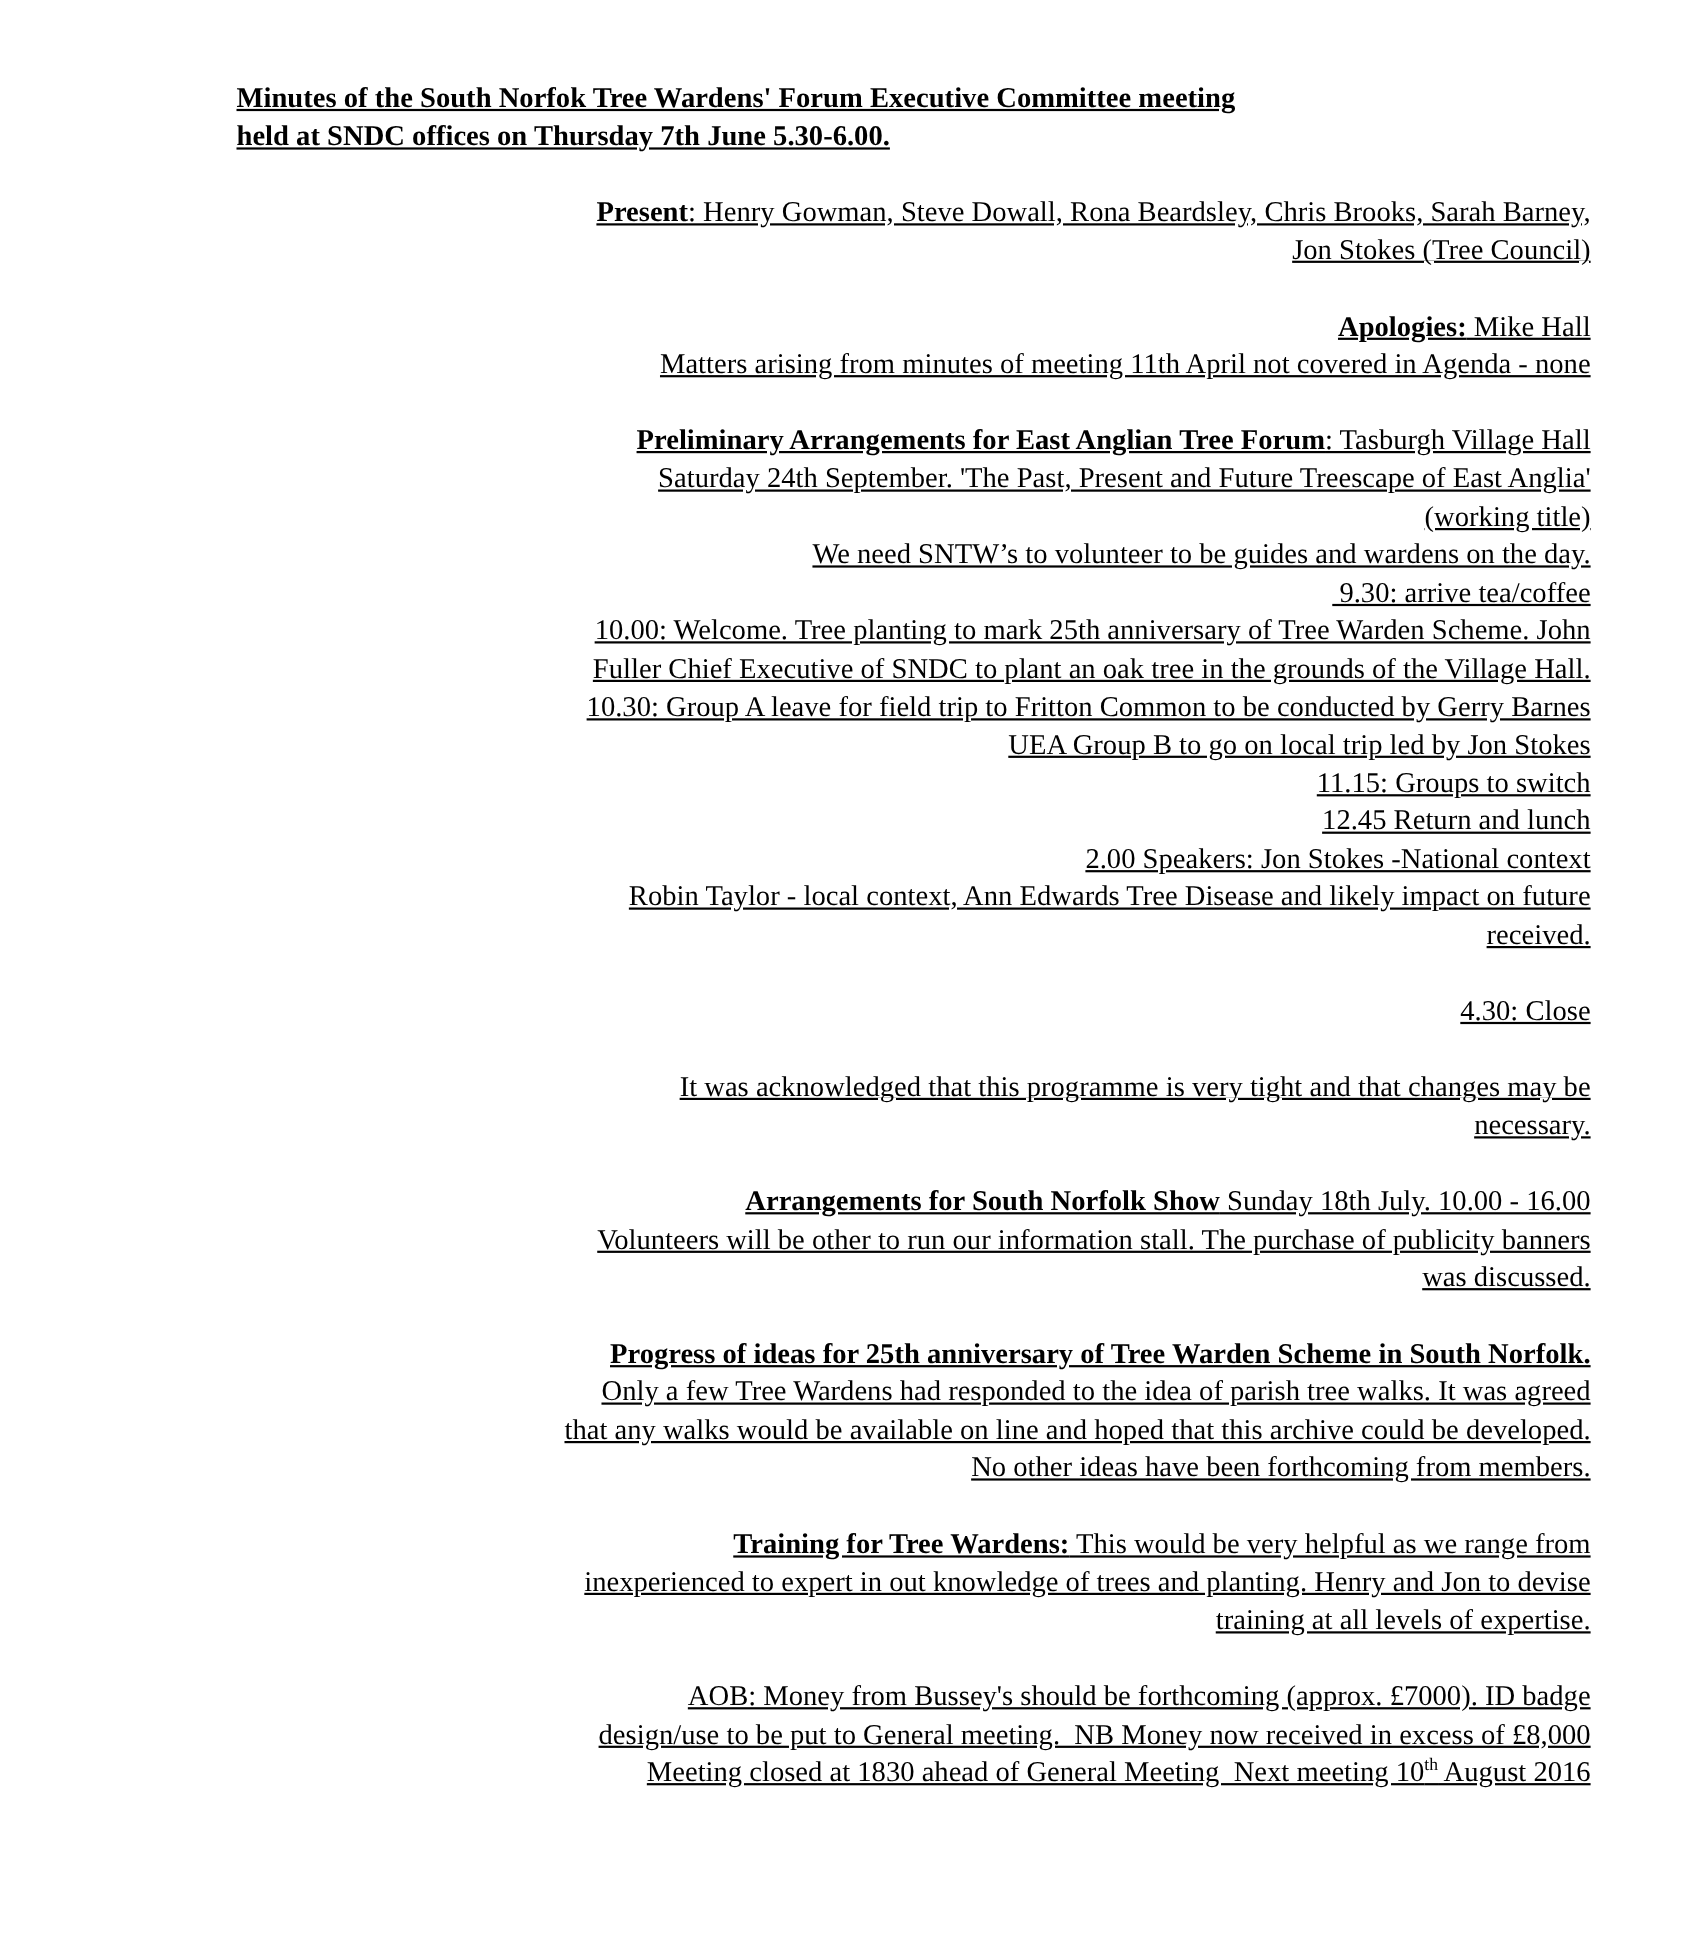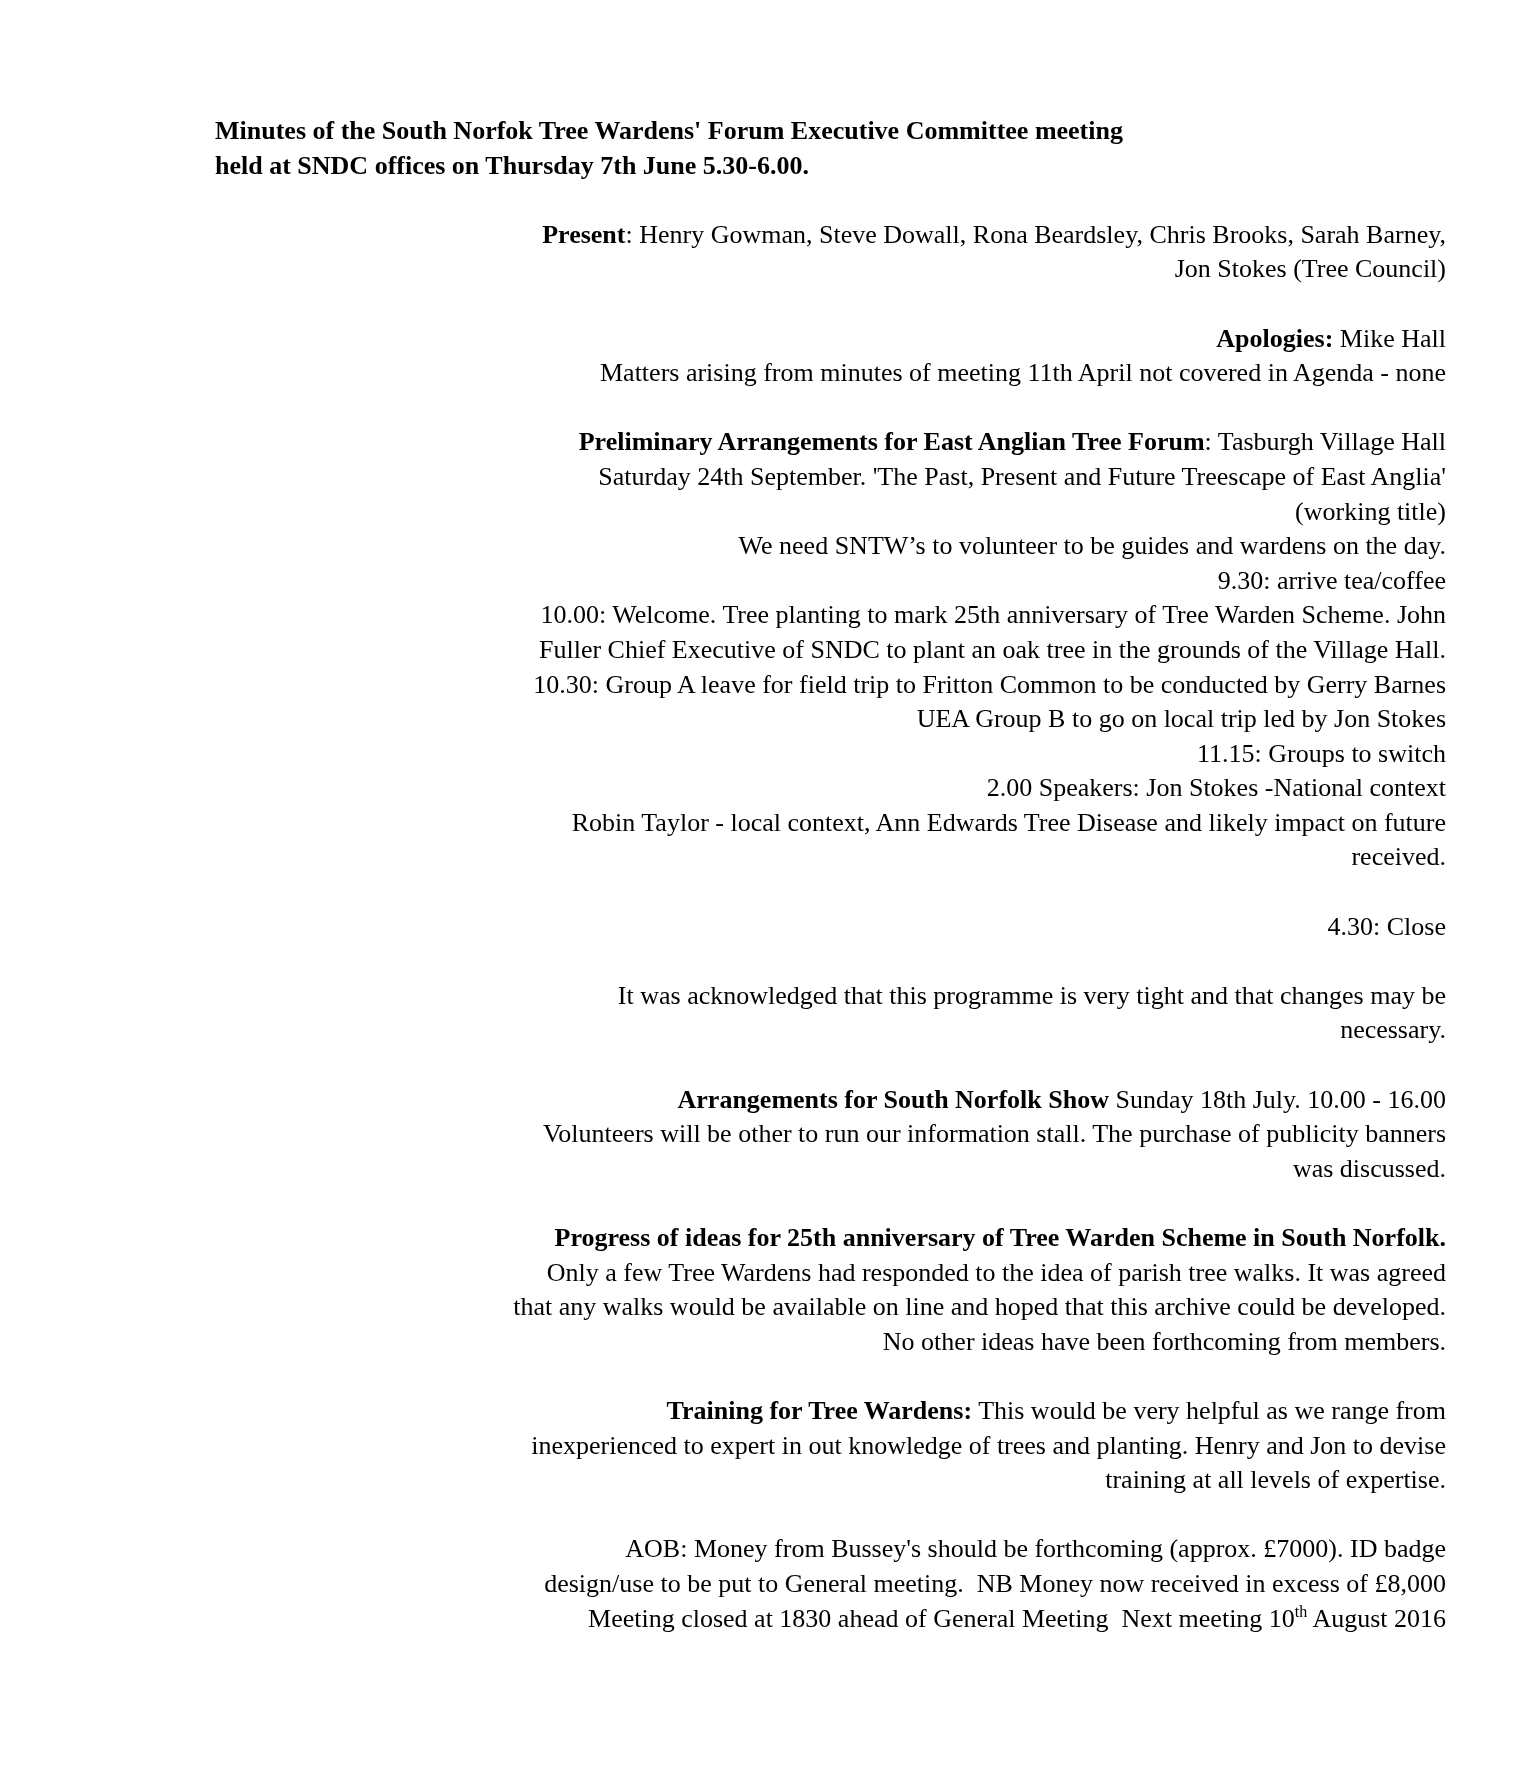--- a/index.html
+++ b/index.html
@@ -8,23 +8,24 @@
     background: #ffffff;
   }
   body {
     width: 1536px;
     height: 1778px;
     overflow: hidden;
     font-family: "Liberation Serif", "DejaVu Serif", serif;
     color: #000000;
   }
   .doc {
-    padding: 114px 90px 0 215px;
+    padding: 72px 90px 0 215px;
     box-sizing: border-box;
     width: 1536px;
+    text-decoration: underline;
   }
   .para { margin: 0; }
   .para + .para { margin-top: 34.6px; text-align: right; } 
   .line {
     font-size: 26px;
     height: 34.6px;
     line-height: 34.6px;
     white-space: pre;
   }
   .b { font-weight: 700; }
@@ -57,20 +58,21 @@
         <div class="line"><span class="b">Preliminary Arrangements for East Anglian Tree Forum</span><span>: Tasburgh Village Hall</span></div>
         <div class="line"><span>Saturday 24th September. 'The Past, Present and Future Treescape of East Anglia'</span></div>
         <div class="line"><span>(working title)</span></div>
         <div class="line"><span>We need SNTW’s to volunteer to be guides and wardens on the day.</span></div>
         <div class="line"><span> 9.30: arrive tea/coffee</span></div>
         <div class="line"><span>10.00: Welcome. Tree planting to mark 25th anniversary of Tree Warden Scheme. John</span></div>
         <div class="line"><span>Fuller Chief Executive of SNDC to plant an oak tree in the grounds of the Village Hall.</span></div>
         <div class="line"><span>10.30: Group A leave for field trip to Fritton Common to be conducted by Gerry Barnes</span></div>
         <div class="line"><span>UEA Group B to go on local trip led by Jon Stokes</span></div>
         <div class="line"><span>11.15: Groups to switch</span></div>
+        <div class="line"><span>12.45 Return and lunch</span></div>
         <div class="line"><span>2.00 Speakers: Jon Stokes -National context</span></div>
         <div class="line"><span>Robin Taylor - local context, Ann Edwards Tree Disease and likely impact on future</span></div>
         <div class="line"><span>received.</span></div>
       </div>
       <div class="para">
         <div class="line"><span>4.30: Close</span></div>
       </div>
       <div class="para">
         <div class="line"><span>It was acknowledged that this programme is very tight and that changes may be</span></div>
         <div class="line"><span>necessary.</span></div>

